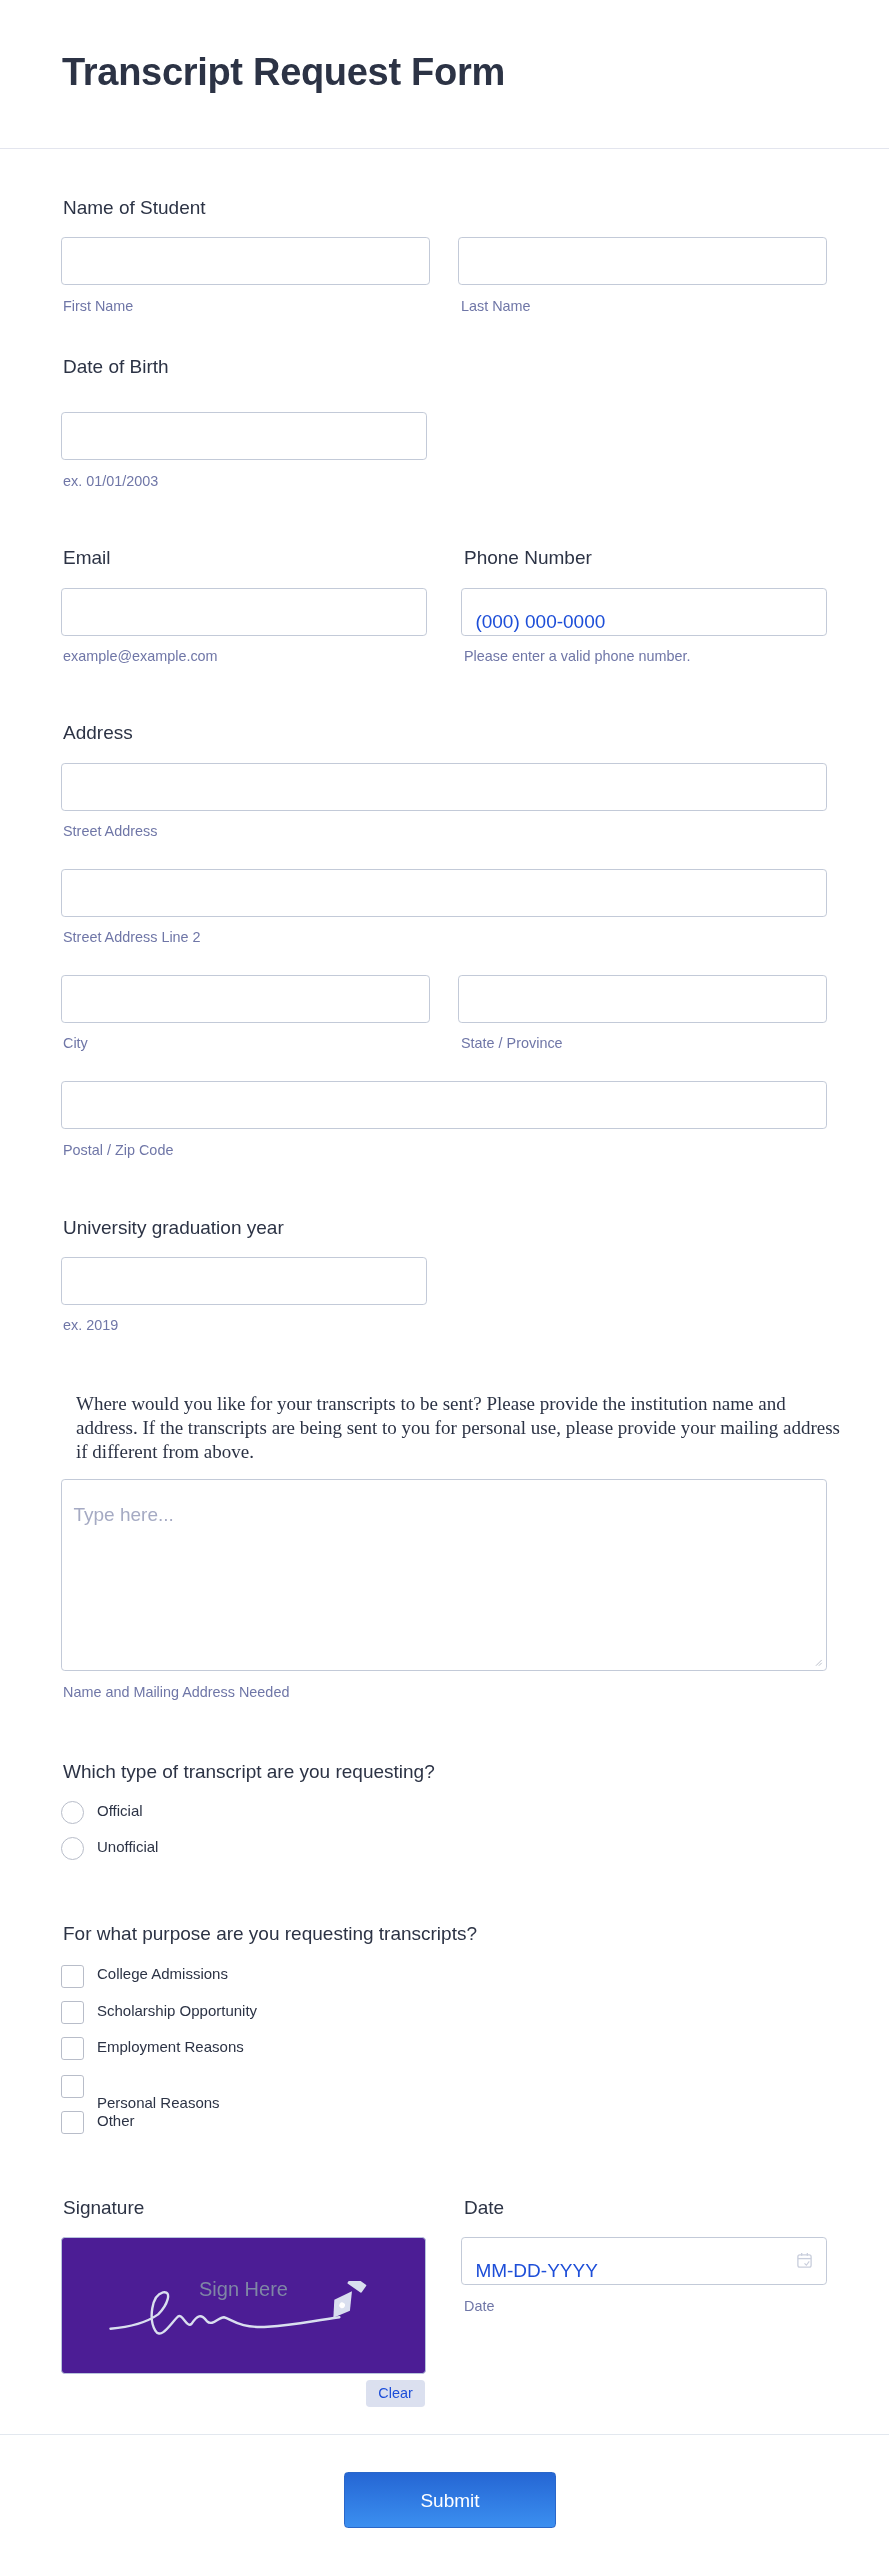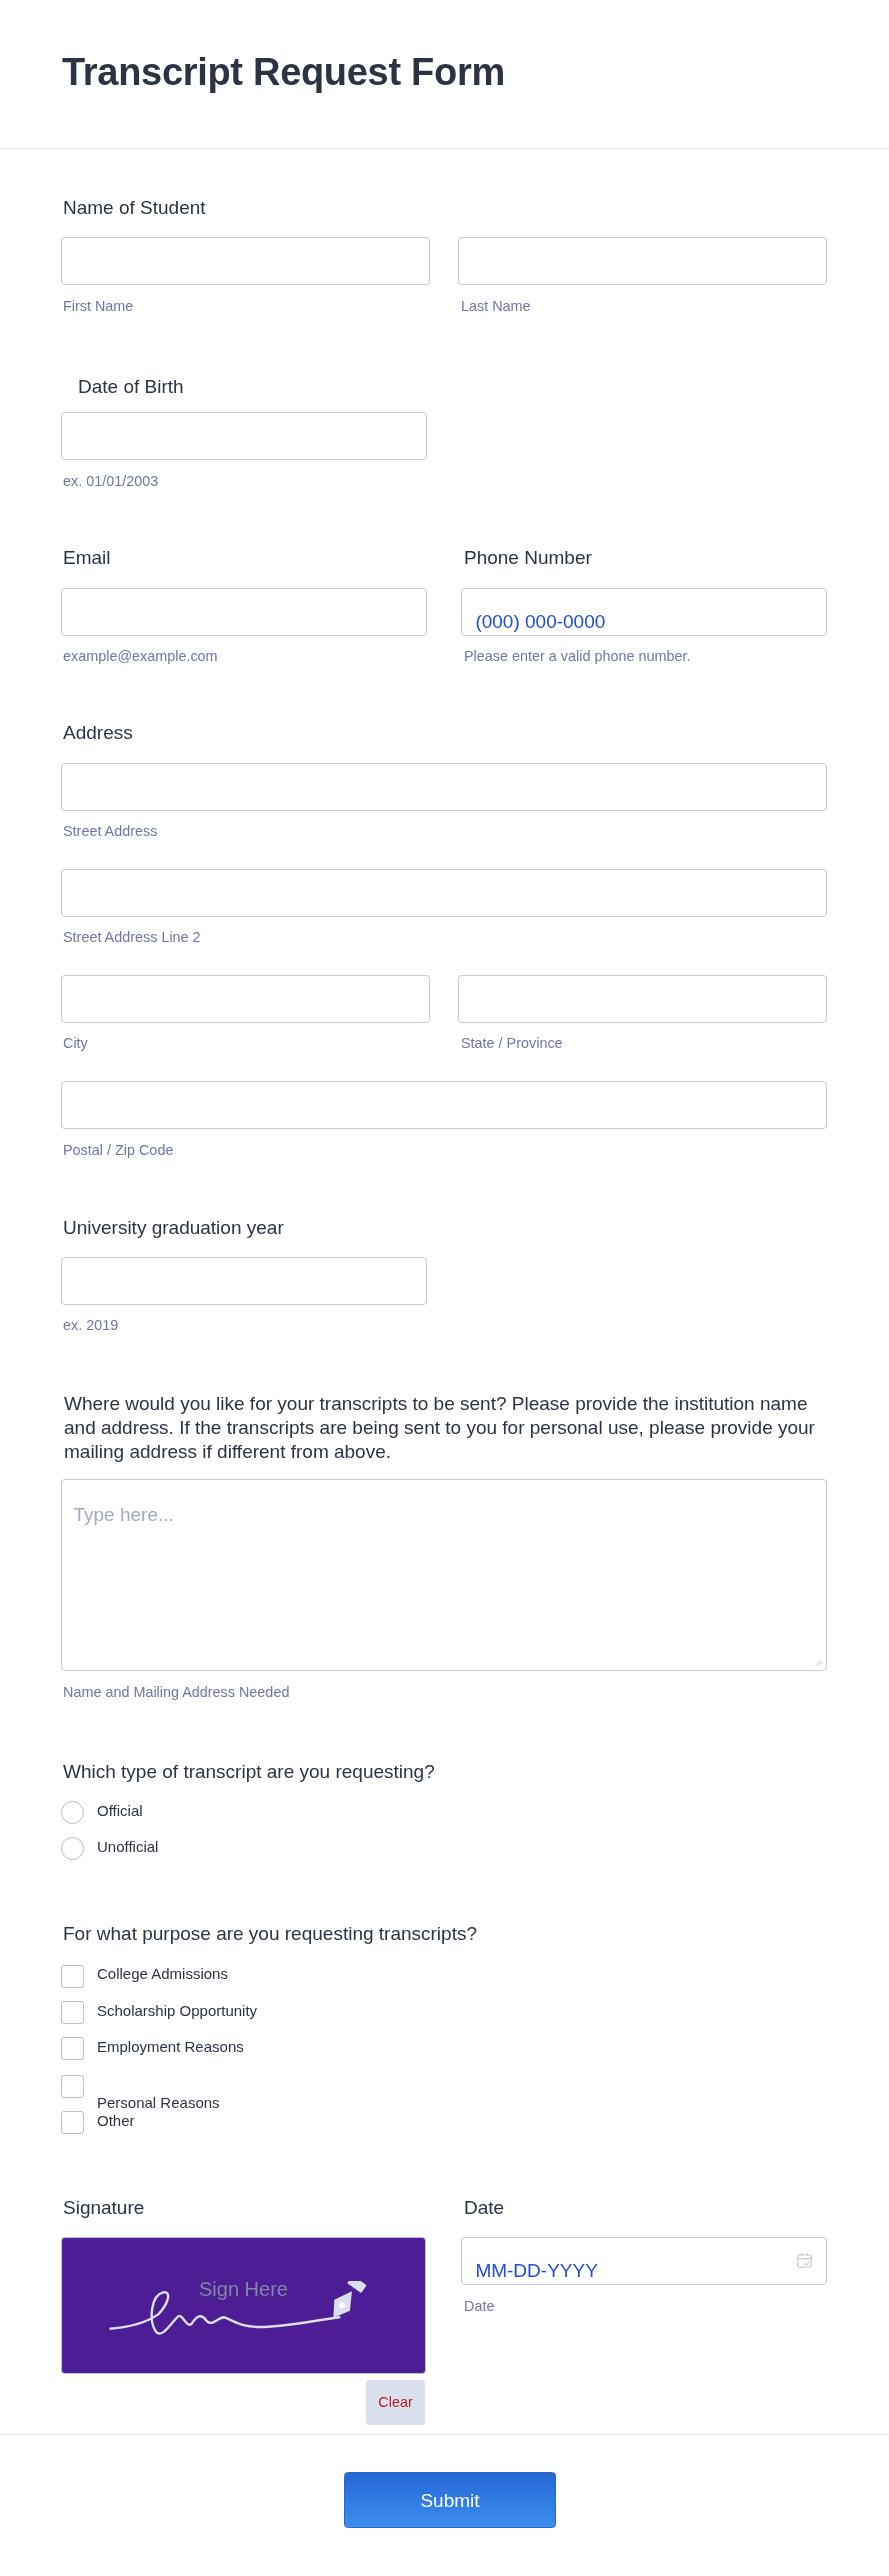--- a/index.html
+++ b/index.html
@@ -17,39 +17,39 @@
   .textarea { position: absolute; border: 1px solid #c3cad8; border-radius: 3.8px; background: #fff; }
   .textarea .ph { position: absolute; left: 11.5px; top: 11.5px; font-size: 19px; color: #a5aac3; margin-top: 12px; }
   .resize-grip { position: absolute; right: 2.9px; bottom: 2.9px; width: 7.7px; height: 7.7px; }
 
   .radio { position: absolute; width: 23px; height: 23px; border: 1.4px solid #b8bdc9; border-radius: 50%; background: #fff; }
   .check { position: absolute; width: 23px; height: 23px; border: 1.4px solid #b8bdc9; border-radius: 2.9px; background: #fff; }
   .opt-label { position: absolute; font-size: 15px; color: #2c3345; }
 
   .sig-box { position: absolute; left: 61px; top: 2237px; width: 365px; height: 137px; border: 1px solid #b8c4dc; border-radius: 3.8px; background: #4c1d95; }
   .sig-text { position: absolute; left: 0; width: 100%; top: 40px; text-align: center; font-size: 20px; color: #7f87a5; }
-  .clear-btn { position: absolute; left: 366px; top: 2380px; width: 59px; height: 45px; background: #dbe0ef; border-radius: 3.8px; font-size: 14.4px; color: #b91c1c; text-align: center; line-height: 27px; border: none; }
+  .clear-btn { position: absolute; left: 366px; top: 2380px; width: 59px; height: 27px; background: #dbe0ef; border-radius: 3.8px; font-size: 14.4px; color: #1d4ed8; text-align: center; line-height: 27px; border: none; }
 
   .footer-line { position: absolute; left: 0; top: 2434px; width: 890px; height: 1px; background: #e3e8ef; }
   .submit-btn { position: absolute; left: 344px; top: 2472px; width: 212px; height: 56px; border-radius: 3.8px; border: 1px solid #2a67c9; background: linear-gradient(#2566d4, #3b8ff0); color: #fff; font-size: 19px; text-align: center; line-height: 55px; }
 </style>
 </head>
 <body>
 
 <div class="header">
   <h1>Transcript Request Form</h1>
 </div>
 
 <div class="abs label" style="left:63px;top:197px;">Name of Student</div>
 <div class="input" style="left:61px;top:237px;width:369px;"></div>
 <div class="input" style="left:458px;top:237px;width:369px;"></div>
 <div class="abs sub" style="left:63px;top:298px;">First Name</div>
 <div class="abs sub" style="left:461px;top:298px;">Last Name</div>
 
-<div class="abs label" style="left:63px;top:376px;margin-left:15px;">Date of Birth</div>
+<div class="abs label" style="left:63px;top:356px;">Date of Birth</div>
 <div class="input" style="left:61px;top:412px;width:366px;"></div>
 <div class="abs sub" style="left:63px;top:473px;">ex. 01/01/2003</div>
 
 <div class="abs label" style="left:63px;top:547px;">Email</div>
 <div class="input" style="left:61px;top:588px;width:366px;"></div>
 <div class="abs sub" style="left:63px;top:648px;">example@example.com</div>
 
 <div class="abs label" style="left:464px;top:547px;">Phone Number</div>
 <div class="input" style="left:461px;top:588px;width:366px;">
   <span class="ph">(000) 000-0000</span>
@@ -65,21 +65,21 @@
 <div class="input" style="left:458px;top:975px;width:369px;"></div>
 <div class="abs sub" style="left:63px;top:1035px;">City</div>
 <div class="abs sub" style="left:461px;top:1035px;">State / Province</div>
 <div class="input" style="left:61px;top:1081px;width:766px;"></div>
 <div class="abs sub" style="left:63px;top:1142px;">Postal / Zip Code</div>
 
 <div class="abs label" style="left:63px;top:1217px;">University graduation year</div>
 <div class="input" style="left:61px;top:1257px;width:366px;"></div>
 <div class="abs sub" style="left:63px;top:1317px;">ex. 2019</div>
 
-<div class="abs label" style="left:64px;top:1392px;width:766px;line-height:24px;">Where would you like for your transcripts to be sent? Please provide the institution name and address. If the transcripts are being sent to you for personal use, please provide your mailing address if different from above.</div>
+<div class="abs label" style="left:76px;top:1392px;width:766px;line-height:24px;font-family:Liberation Serif, serif;">Where would you like for your transcripts to be sent? Please provide the institution name and address. If the transcripts are being sent to you for personal use, please provide your mailing address if different from above.</div>
 <div class="textarea" style="left:61px;top:1479px;width:766px;height:192px;">
   <span class="ph">Type here...</span>
   <svg class="resize-grip" viewBox="0 0 8 8">
       <path d="M7 1 L1 7 M7 4 L4 7" stroke="#b8bdc9" stroke-width="1"></path>
     </svg>
 </div>
 <div class="abs sub" style="left:63px;top:1684px;">Name and Mailing Address Needed</div>
 
 <div class="abs label" style="left:63px;top:1761px;">Which type of transcript are you requesting?</div>
 <div class="radio" style="left:61px;top:1801px;"></div>

